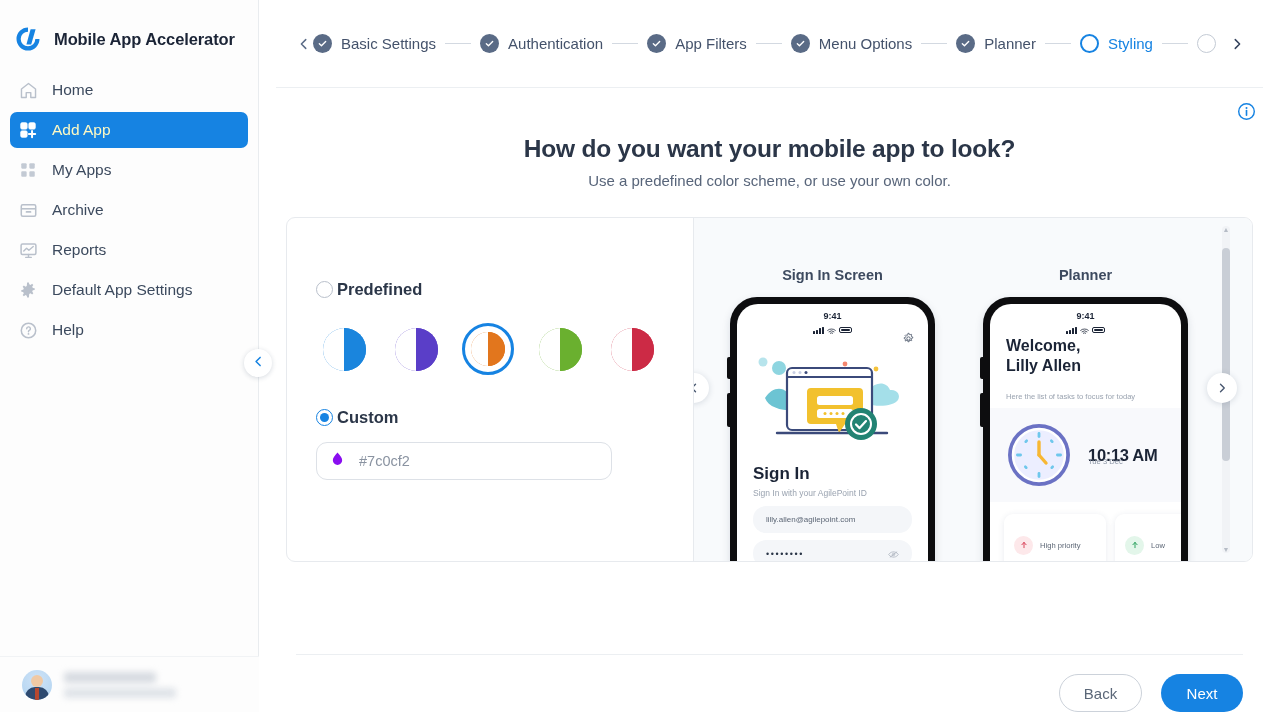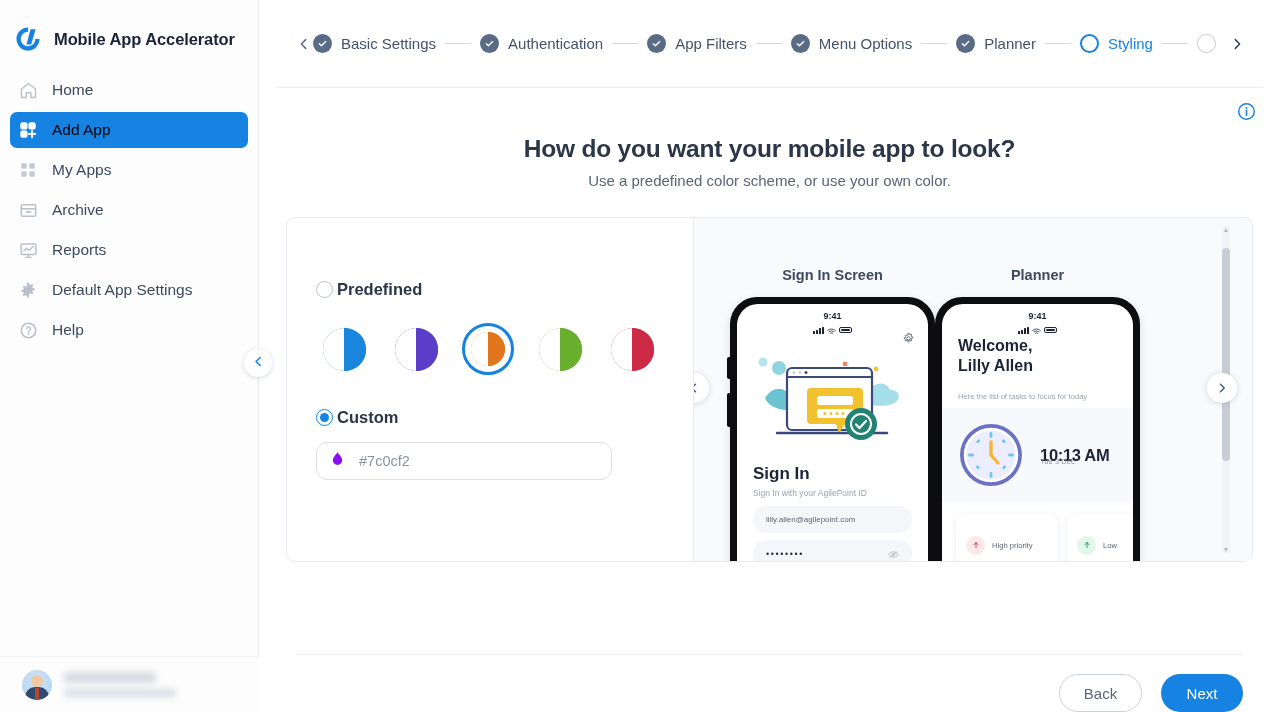--- a/index.html
+++ b/index.html
@@ -23,21 +23,21 @@
 
   .nav { margin-top: 14px; padding: 0 10px; }
   .nav-item {
     display: flex; align-items: center; gap: 14px;
     height: 36px; margin-bottom: 4px; padding-left: 8px;
     border-radius: 7px; cursor: pointer;
     font-size: 15.5px; color: #3c4a5e;
   }
   .nav-item .ico { width: 20px; height: 20px; flex: 0 0 20px; display: flex; align-items: center; justify-content: center; }
   .nav-item .ico svg { display: block; }
-  .nav-item.active { background: #1683e2; color: #000000; }
+  .nav-item.active { background: #1683e2; color: #fef9c3; }
   .nav-item.active .ico svg { fill: #fff; stroke: #fff; }
   .nav-label { line-height: 1; }
 
   .collapse-btn {
     position: absolute; right: -14px; top: 349px;
     width: 28px; height: 28px; border-radius: 50%;
     background: #fff; box-shadow: 0 1px 5px rgba(30,50,80,.18);
     display: flex; align-items: center; justify-content: center;
     cursor: pointer; z-index: 30;
   }
@@ -111,21 +111,21 @@
   .sw-l { width: 50%; background: #fff; }
   .sw-r { width: 50%; }
 
   .custom-row { margin-top: 33px; }
   .color-input {
     margin: 15px 0 0 0; width: 296px; height: 38px;
     border: 1px solid #dde1e7; border-radius: 11px; background: #fff;
     display: flex; align-items: center; gap: 14px; padding: 0 13px; cursor: text;
   }
   .color-value { font-size: 14.5px; color: #8a93a1; }
-  .phones { position: absolute; top: 49px; left: 0; display: flex; padding-left: 36px; }
+  .phones { position: absolute; top: 49px; left: 0; display: flex; gap: 48px; padding-left: 36px; }
   .phone-col { width: 205px; }
   .ph-cap { text-align: center; font-size: 14.5px; color: #3d4a5f; font-weight: bold; margin-bottom: 14px; }
 
   .phone {
     width: 205px; height: 296px; border-radius: 27px;
     background: #0d0d0f; padding: 7px; position: relative;
     box-shadow: 0 3px 9px rgba(25,40,70,.13);
   }
   .phone::before { content:""; position:absolute; left:-3px; top:60px; width:3px; height:22px; background:#0d0d0f; border-radius:2px 0 0 2px; }
   .phone::after { content:""; position:absolute; left:-3px; top:96px; width:3px; height:34px; background:#0d0d0f; border-radius:2px 0 0 2px; }

